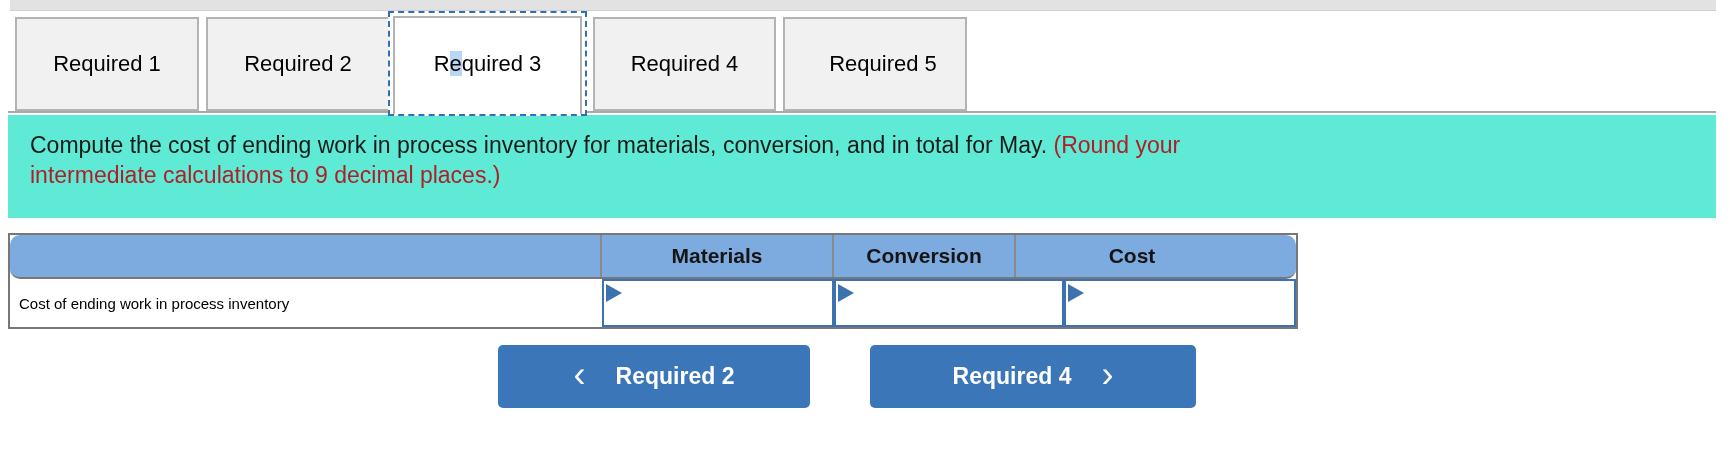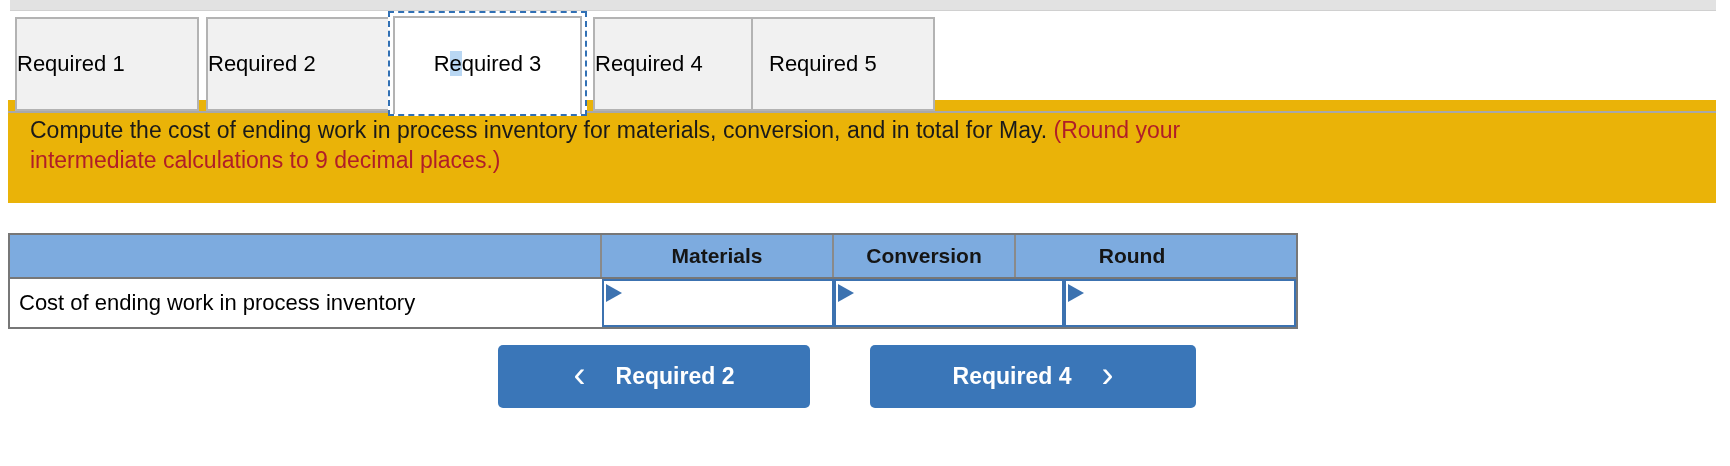--- a/index.html
+++ b/index.html
@@ -20,69 +20,69 @@
   }
 
   
   .tabbar-line {
     position: absolute; left: 8px; top: 111px; width: 1708px; height: 2px;
     background: #a8a8a8; z-index: 1;
   }
   .tab {
     position: absolute; top: 17px; height: 94px;
     background: #f1f1f1; border: 2px solid #b3b3b3; box-sizing: border-box;
-    display: flex; align-items: center; 
+    display: flex; align-items: center; justify-content: center;
     font-size: 22px; color: #000; cursor: pointer; z-index: 1;
   }
   .tab-1 { left: 15px;  width: 184px; }
   .tab-2 { left: 206px; width: 184px; }
   .tab-4 { left: 593px; width: 183px; }
-  .tab-5 { left: 751px; width: 184px; padding-left: 16px; }
+  .tab-5 { left: 783px; width: 184px; padding-left: 16px; }
   .tab-active {
     position: absolute; left: 388px; top: 11px; width: 199px; height: 105px;
     background: #ffffff; border: 2px dashed #3170b4; box-sizing: border-box;
     display: flex; align-items: center; justify-content: center;
     font-size: 22px; color: #000; cursor: pointer; z-index: 2;
   }
   .tab-active::before {
     content: ""; position: absolute; left: 3px; right: 3px; top: 3px; bottom: 0;
     border: 2px solid #b3b3b3; border-bottom: none; pointer-events: none;
   }
   .tab-active .sel { background: #b9d7f3; }
 
   
   .instruction {
-    position: absolute; left: 8px; top: 100px; width: 1708px; height: 103px;
-    background: #eab308; box-sizing: border-box; padding: 15px 24px 0 22px;
+    position: absolute; left: 8px; top: 115px; width: 1708px; height: 103px;
+    background: #5eead4; box-sizing: border-box; padding: 15px 24px 0 22px;
     font-size: 23px; line-height: 30px; color: #1a1a1a; z-index: 0;
   }
   .instruction .red { color: #b01e28; }
 
   
   .qtable {
     position: absolute; left: 8px; top: 233px; width: 1290px;
     border: 2px solid #777777; box-sizing: border-box; background: #fff;
   }
   .thead {
     display: flex; height: 44px; background: #7dabdf;
-    border-bottom: 2px solid #777777; box-sizing: border-box;
+    border-bottom: 2px solid #777777; box-sizing: border-box; border-radius: 10px;
   }
   .th {
     box-sizing: border-box; border-right: 2px solid #8a8a8a;
     display: flex; align-items: center; justify-content: center;
     font-weight: bold; font-size: 21px; color: #151515;
   }
   .th-label { width: 592px; }
   .th-materials { width: 232px; }
   .th-conversion { width: 182px; }
   .th-total { width: 232px; border-right: none; }
   .trow { display: flex; height: 48px; background: #ffffff; }
   .td-label {
     width: 592px; box-sizing: border-box; display: flex; align-items: center;
-    padding-left: 9px; font-size: 22px; color: #000;
+    padding-left: 9px; font-size: 15px; color: #000;
   }
   .td-input {
     box-sizing: border-box; position: relative;
     border: 2px solid #3c72b0; background: #ffffff;
   }
   .td-m { width: 232px; }
   .td-c { width: 230px; }
   .td-t { width: 232px; }
   .flag {
     position: absolute; left: 2px; top: 3px; width: 0; height: 0;
@@ -142,21 +142,21 @@
   <div class="instruction">
     <div><span>Compute the cost of ending work in process inventory for materials, conversion, and in total for May.</span><span class="red"> (Round your</span></div>
     <div class="red">intermediate calculations to 9 decimal places.)</div>
   </div>
 
   <div class="qtable">
     <div class="thead">
       <div class="th th-label"></div>
       <div class="th th-materials">Materials</div>
       <div class="th th-conversion">Conversion</div>
-      <div class="th th-total">Round</div>
+      <div class="th th-total">Cost</div>
     </div>
     <div class="trow">
       <div class="td-label">Cost of ending work in process inventory</div>
       <div class="td-input td-m">
         <span class="flag"></span>
         <input class="cell-input" type="text" value="" style="">
       </div>
       <div class="td-input td-c">
         <span class="flag"></span>
         <input class="cell-input" type="text" value="" style="">

